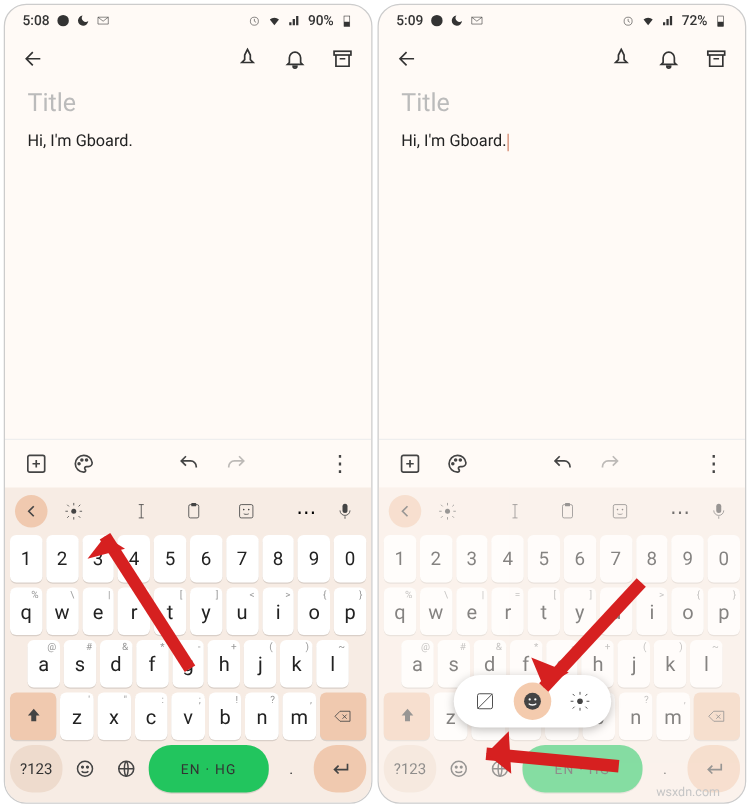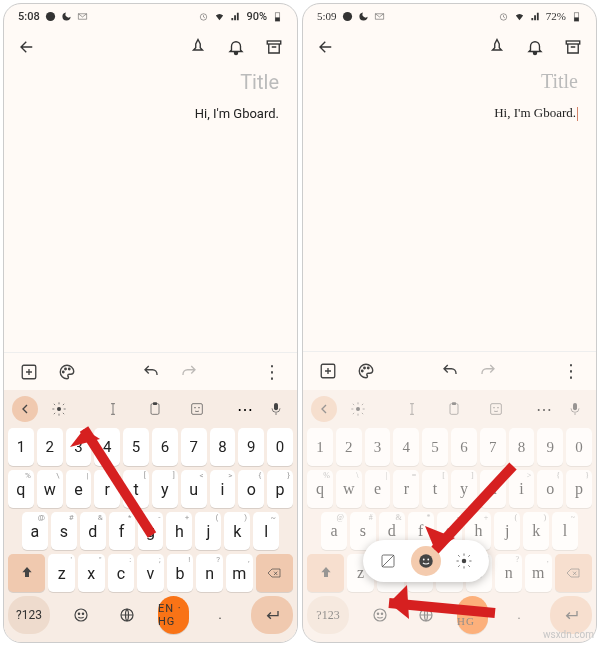--- a/index.html
+++ b/index.html
@@ -17,42 +17,42 @@
     border: 1px solid #ccc;
     border-radius: 18px;
     background: #fffaf6;
     display: flex;
     flex-direction: column;
     overflow: hidden;
     position: relative;
     margin-top:3px;
   }
   .pane.left { margin-left: 3px; }
-  .pane.right { margin-left: 4px; font-family: Liberation Serif, serif; }
+  .pane.right { margin-left: 4px; }
   .statusbar {
     display: flex;
     justify-content: space-between;
     align-items: center;
     padding: 4px 14px;
     font-size: 11px;
     font-weight: 500;
     color: #333;
     height: 24px;
   }
   .statusbar .sicons { display:flex; gap:5px; align-items:center;}
   .statusbar svg { width:11px; height:11px; fill:#333; }
   .appbar {
     display: flex;
     align-items: center;
     justify-content: space-between;
     padding: 10px 14px 8px 14px;
   }
   .appbar .right-icons { display:flex; gap:20px; align-items:center;}
   .appbar svg { width:18px; height:18px; stroke:#333; fill:none; stroke-width:1.8;}
-  .editor { flex:1; padding: 6px 18px; text-align: right; }
+  .editor { flex:1; padding: 6px 18px; }
   .title-ph { color:#bbb; font-size:20px; margin-bottom:12px; }
   .body-text { font-size:13px; color:#222; }
   .cursor { display:inline-block; width:1px; height:14px; background:#d4846a; vertical-align:middle; margin-left:1px;}
   .note-toolbar {
     display:flex; align-items:center; justify-content:space-between;
     padding:8px 16px; border-top:1px solid #eee;
   }
   .note-toolbar .group { display:flex; gap:20px; align-items:center;}
   .note-toolbar svg { width:18px; height:18px; stroke:#444; fill:none; stroke-width:1.8;}
   .note-toolbar .dots { font-size:18px; color:#444; }
@@ -78,28 +78,28 @@
     flex:1; height:38px; background:#fff; border-radius:5px;
     display:flex; flex-direction:column; align-items:center; justify-content:center;
     font-size:15px; color:#222; position:relative;
     box-shadow:0 1px 0 rgba(0,0,0,.12);
   }
   .kkey .sup { position:absolute; top:1px; right:3px; font-size:8px; color:#999;}
   .krow.shift .kkey { flex:1;}
   .kspecial { background:#f0c9af !important;}
   .kkey.num { font-size:15px;}
   .kkey.letter { font-size:16px;}
-  .bottomrow { display:flex; gap:16px; padding:2px 4px; align-items:stretch;}
+  .bottomrow { display:flex; gap:3px; padding:2px 4px; align-items:stretch;}
   .bottomrow .bk {
     height:38px; border-radius:18px; display:flex;align-items:center;justify-content:center;
     font-size:12px; color:#333;
   }
   .bk.sym { width:42px; background:#eedbcd;}
   .bk.ico { width:30px;}
-  .bk.space { flex:1; background:#f97316; border-radius:18px; font-size:11px; letter-spacing:1px; box-shadow:0 1px 0 rgba(0,0,0,.12);}
+  .bk.space { flex:1; background:#22c55e; border-radius:18px; font-size:11px; letter-spacing:1px; box-shadow:0 1px 0 rgba(0,0,0,.12);}
   .bk.dot { width:30px;}
   .bk.enter{ width:42px; background:#f0c9af;}
   .bk svg{ width:16px;height:16px; stroke:#444; fill:none; stroke-width:1.8;}
   .bk.enter svg{ fill:#444; stroke:none;}
 
   
   .bubble {
     position:absolute; background:#fff; border-radius:22px;
     box-shadow:0 2px 8px rgba(0,0,0,.25);
     display:flex; align-items:center; gap:8px; padding:6px 10px;
@@ -107,21 +107,21 @@
   .bubble .bcirc {
     width:30px;height:30px;border-radius:50%;display:flex;align-items:center;justify-content:center;
   }
   .bubble .bcirc.hl{ background:#f4cbae;}
   .bubble svg{ width:18px;height:18px; fill:#444;}
 
   
   .arrow { position:absolute; pointer-events:none;}
   .arrow polygon{ fill:#d62020;}
   .arrow line{ stroke:#d62020; stroke-width:10;}
-  .watermark{ position:absolute; bottom:6px; right:6px; font-size:10px; color:#c6c6c6;margin-left:32px;}
+  .watermark{ position:absolute; bottom:6px; right:24px; font-size:10px; color:#c6c6c6;margin-left:32px;}
 </style>
 </head>
 <body>
 
 <div class="pane left">
   <div class="statusbar">
     <div class="sicons">
       <span>5:08</span>
       <svg viewBox="0 0 24 24">
           <circle cx="12" cy="12" r="10" fill="#333"></circle>

